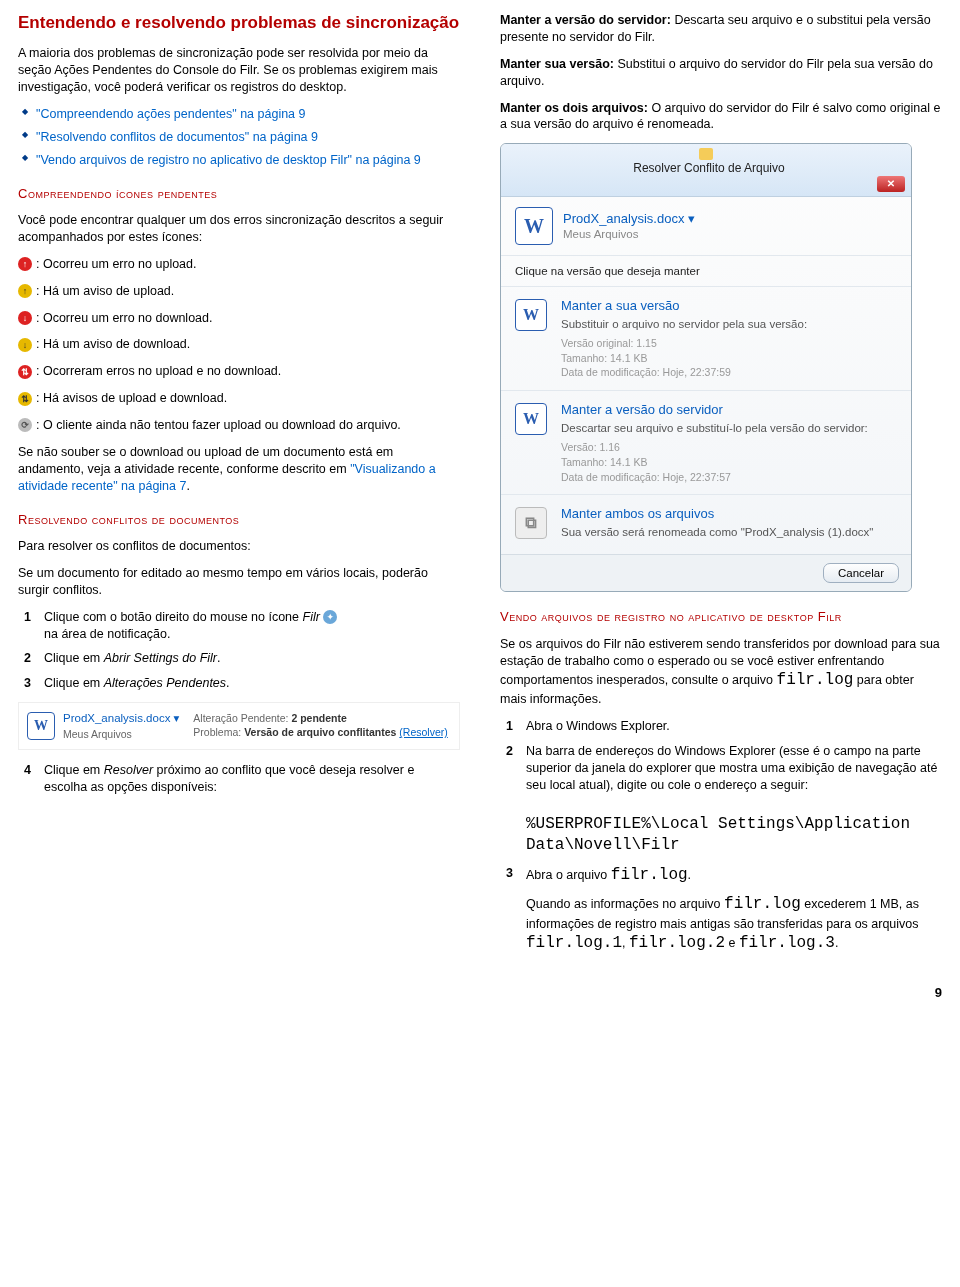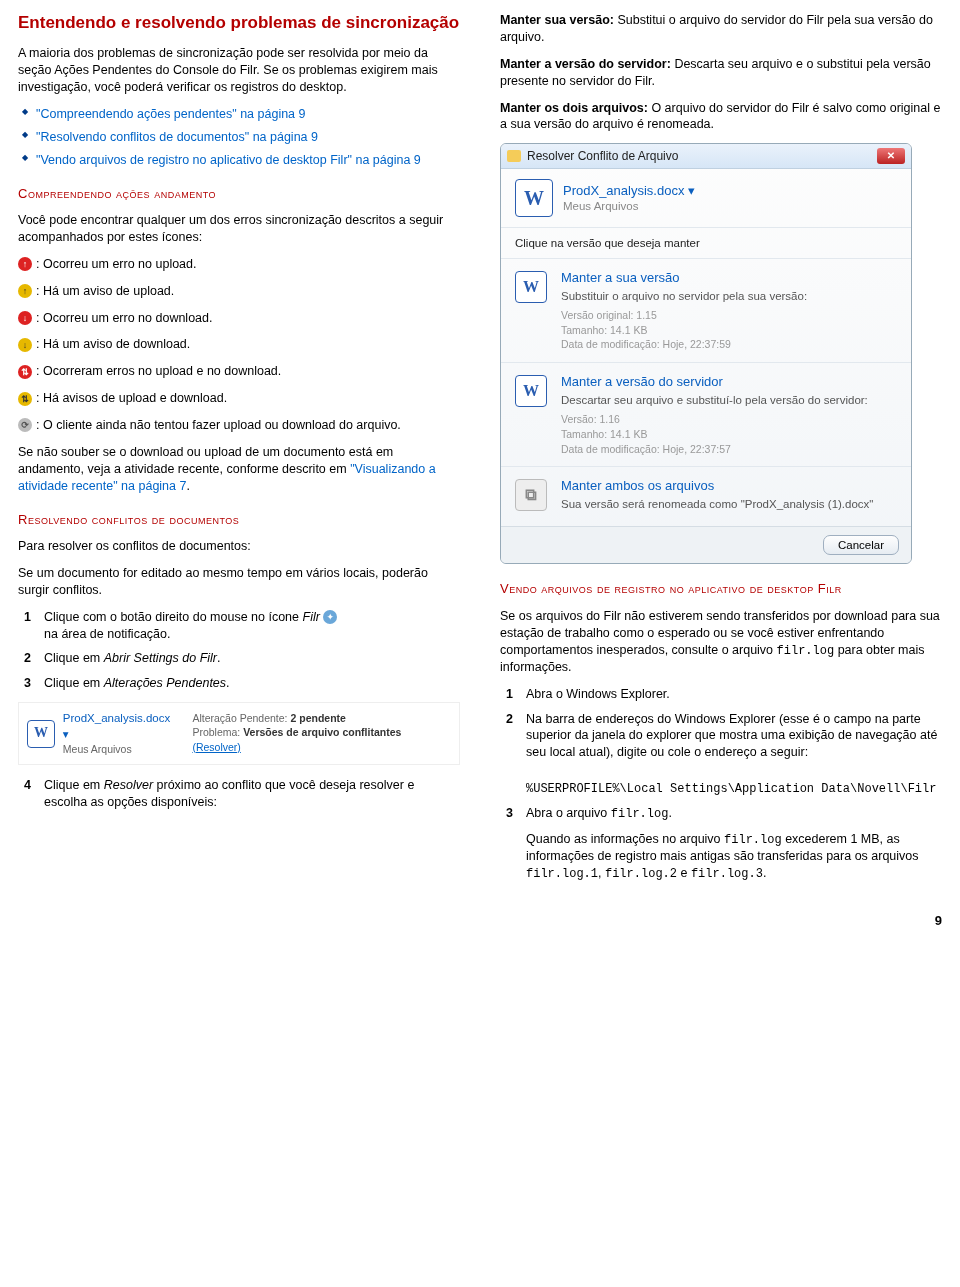--- a/index.html
+++ b/index.html
@@ -91,39 +91,40 @@
     margin-bottom: 8px;
   }
   .ol-steps .step::before {
     content: counter(step);
     position: absolute;
     left: -20px;
     font-weight: bold;
   }
   .bold { font-weight: bold; }
   .italic { font-style: italic; }
-  .code { font-family: "Courier New", monospace; font-size: 12px; }
+  .code { font-family: "Courier New", monospace; font-size: 16px; }
   .dialog {
     border: 1px solid #97aab8;
     border-radius: 6px;
     background: linear-gradient(#fdfdfd,#f2f5f8);
     font-family: "Segoe UI", Tahoma, sans-serif;
     font-size: 11.5px;
     color: #222;
     margin-top: 10px;
     overflow: hidden;
     width: 410px;
   }
   .dialog .titlebar {
     display: flex;
     align-items: center;
     padding: 4px 6px;
     background: linear-gradient(#eaf2fb,#d6e6f6);
     border-bottom: 1px solid #bfd0e0;
     font-size: 12px;
+    flex-direction: column;
   }
   .dialog .titlebar .wintitle { margin-left: 6px; }
   .dialog .close-x {
     margin-left: auto;
     width: 28px;
     height: 16px;
     background: linear-gradient(#e77,#b22);
     color: #fff;
     border-radius: 3px;
     text-align: center;
@@ -228,21 +229,21 @@
   <div class="col">
     <h1 class="main-title">Entendendo e resolvendo problemas de sincronização</h1>
     <p>A maioria dos problemas de sincronização pode ser resolvida por meio da seção Ações Pendentes do Console do Filr. Se os problemas exigirem mais investigação, você poderá verificar os registros do desktop.</p>
 
     <div class="bullet-list">
       <div class="item"><span class="link">"Compreendendo ações pendentes" na página 9</span></div>
       <div class="item"><span class="link">"Resolvendo conflitos de documentos" na página 9</span></div>
       <div class="item"><span class="link">"Vendo arquivos de registro no aplicativo de desktop Filr" na página 9</span></div>
     </div>
 
-    <h2 class="smallcaps">Compreendendo ações andamento</h2>
+    <h2 class="smallcaps">Compreendendo ícones pendentes</h2>
     <p>Você pode encontrar qualquer um dos erros sincronização descritos a seguir acompanhados por estes ícones:</p>
 
     <div class="status-line">
         <span class="icon-badge i-red">↑</span>
         <span>: Ocorreu um erro no upload.</span>
       </div>
     <div class="status-line">
         <span class="icon-badge i-yellow">↑</span>
         <span>: Há um aviso de upload.</span>
       </div>
@@ -291,34 +292,34 @@
     <div class="inline-listing">
       <div style="display:flex;align-items:center;gap:8px;">
         <span class="doc-icon" style="width:26px;height:26px;font-size:14px;">W</span>
         <div class="winfo">
           <div class="fname">ProdX_analysis.docx ▾</div>
           <div>Meus Arquivos</div>
         </div>
       </div>
       <div>
         <div><span>Alteração Pendente: </span><span class="bold" style="color:#333">2 pendente</span></div>
-        <div><span>Problema: </span><span class="bold" style="color:#333">Versões de arquivo conflitantes </span><span class="link" style="text-decoration:underline">(Resolver)</span></div>
+        <div><span>Problema: </span><span class="bold" style="color:#333">Versão de arquivo conflitantes </span><span class="link" style="text-decoration:underline">(Resolver)</span></div>
       </div>
     </div>
 
     <div class="ol-steps" style="counter-reset: step 3;">
       <div class="step">
         <span>Clique em </span><span class="italic">Resolver</span><span> próximo ao conflito que você deseja resolver e escolha as opções disponíveis:</span>
       </div>
     </div>
   </div>
 
   <div class="col">
+    <p><span class="bold">Manter a versão do servidor:</span><span> Descarta seu arquivo e o substitui pela versão presente no servidor do Filr.</span></p>
     <p><span class="bold">Manter sua versão:</span><span> Substitui o arquivo do servidor do Filr pela sua versão do arquivo.</span></p>
-    <p><span class="bold">Manter a versão do servidor:</span><span> Descarta seu arquivo e o substitui pela versão presente no servidor do Filr.</span></p>
     <p><span class="bold">Manter os dois arquivos:</span><span> O arquivo do servidor do Filr é salvo como original e a sua versão do arquivo é renomeada.</span></p>
 
     <div class="dialog">
       <div class="titlebar">
         <span class="folder-icon"></span>
         <span class="wintitle">Resolver Conflito de Arquivo</span>
         <span class="close-x">✕</span>
       </div>
       <div class="section filehdr">
         <span class="doc-icon">W</span>

